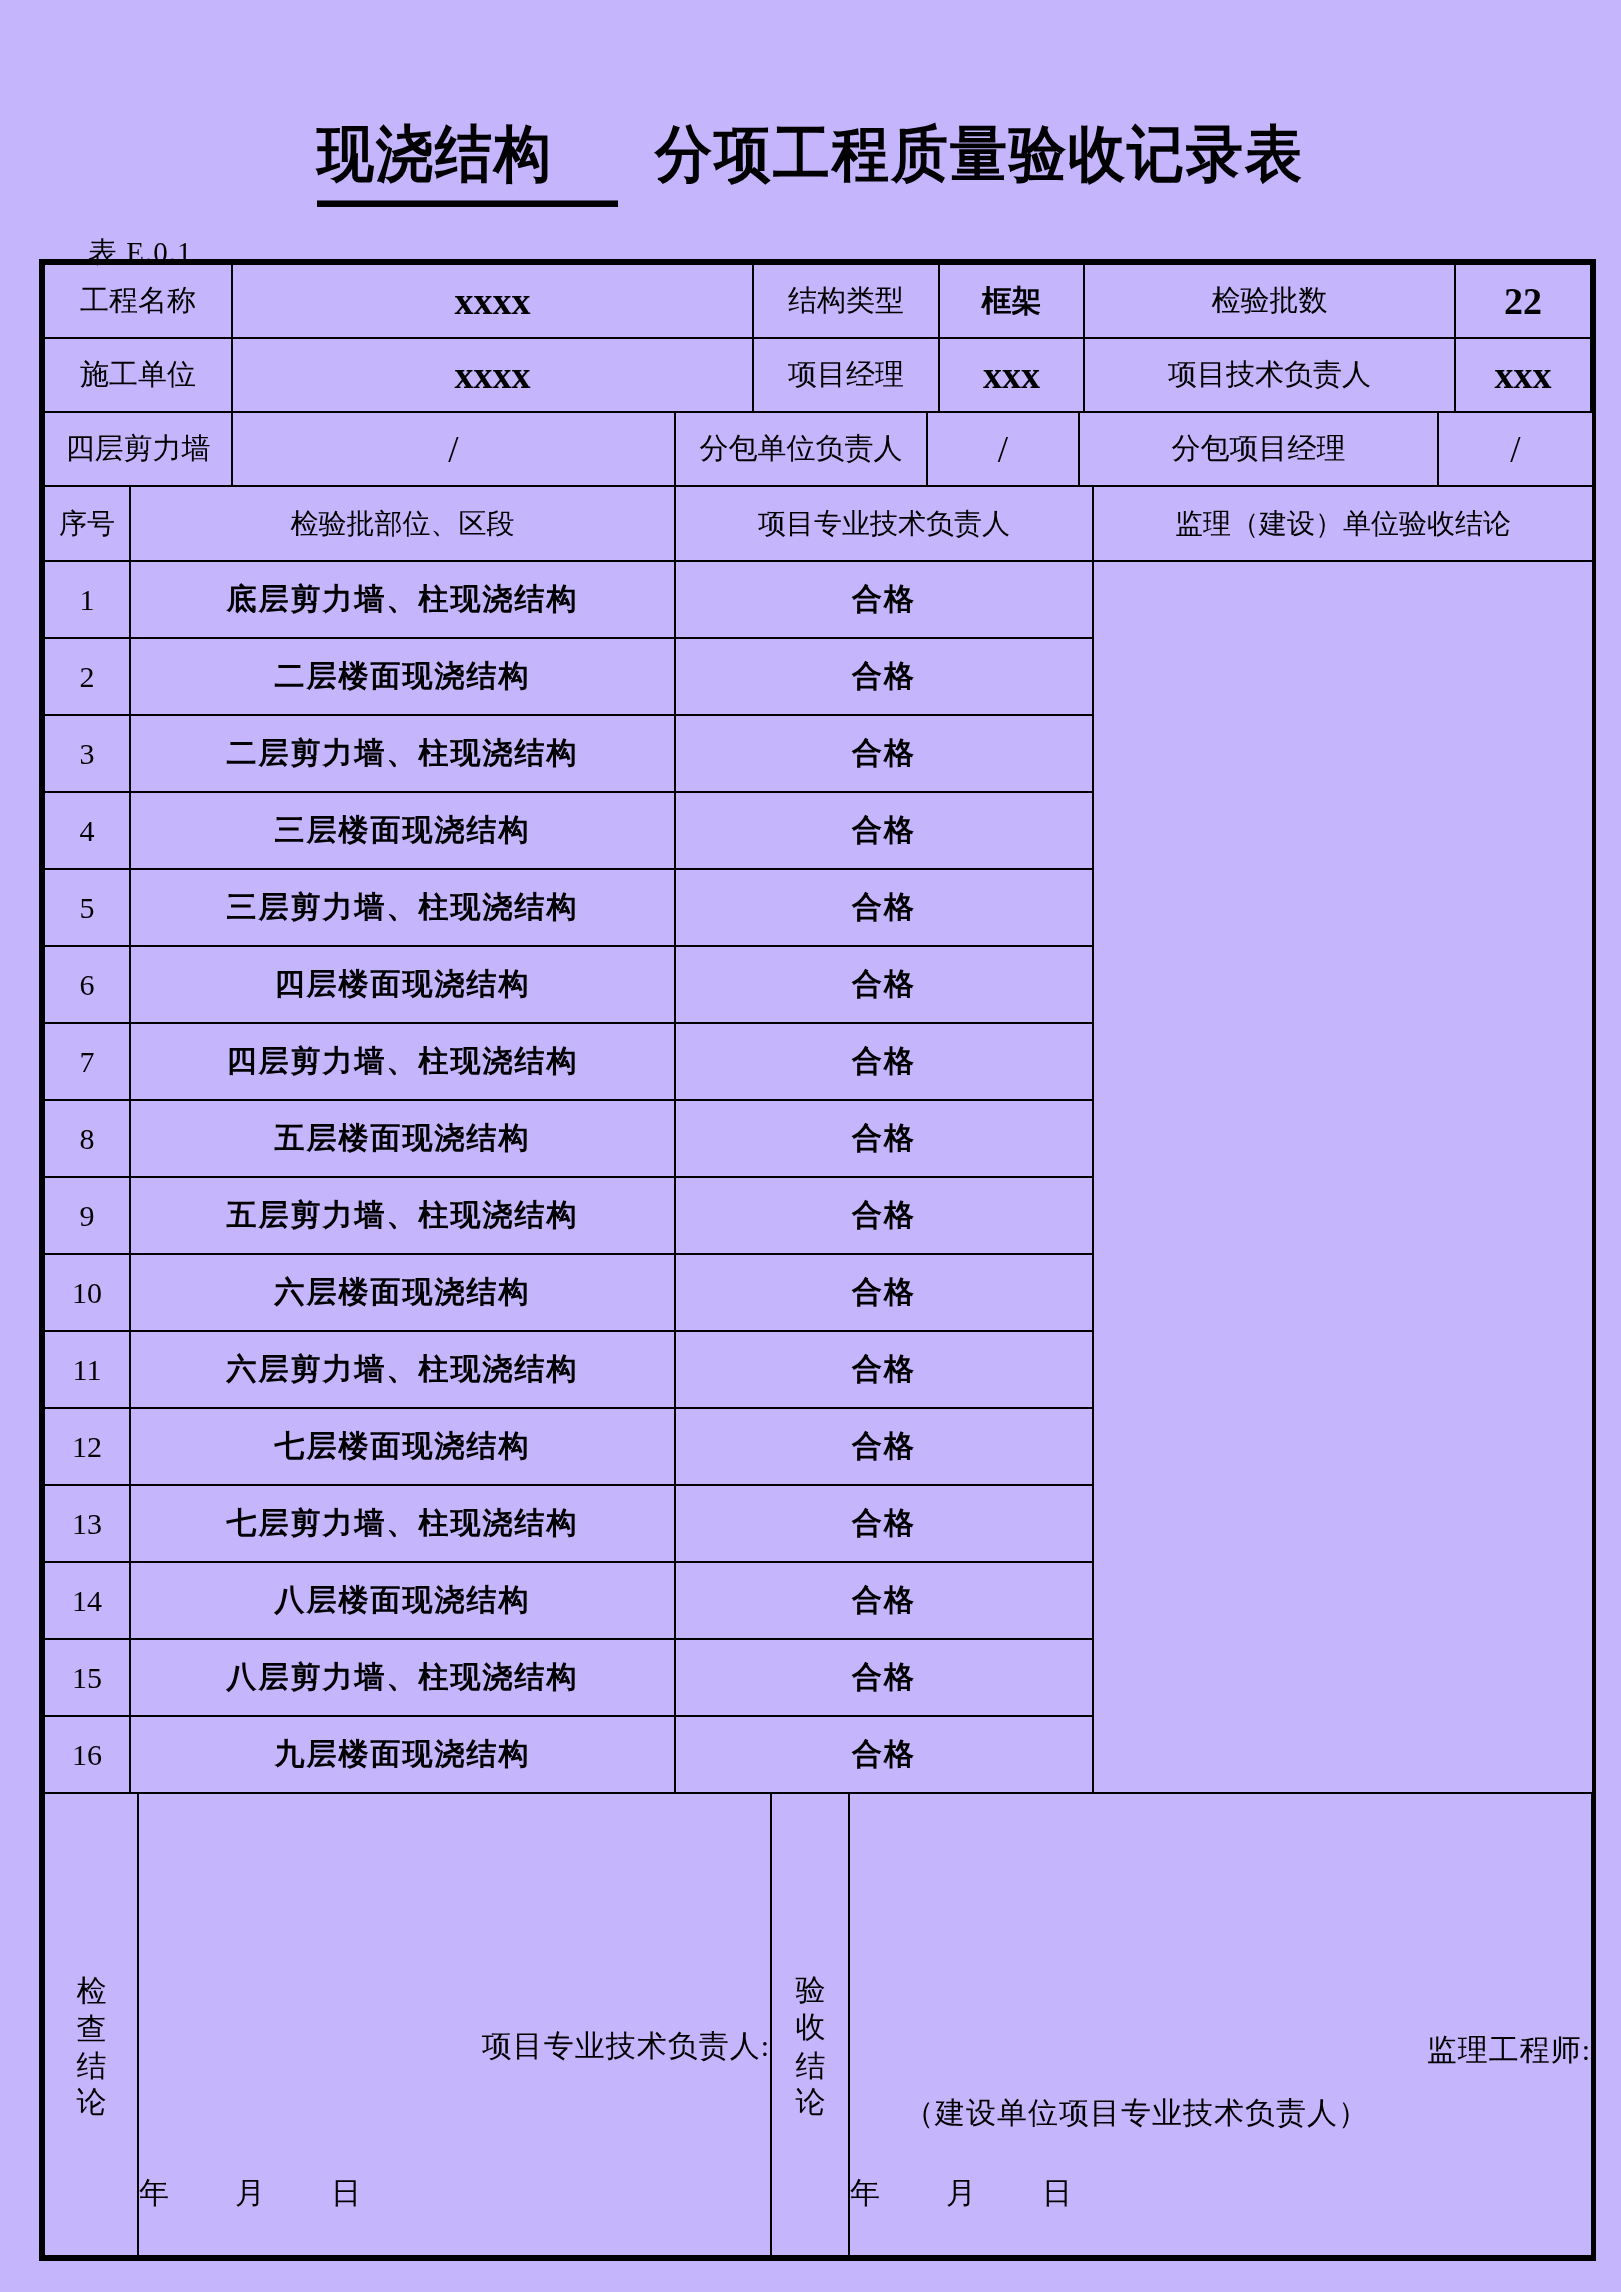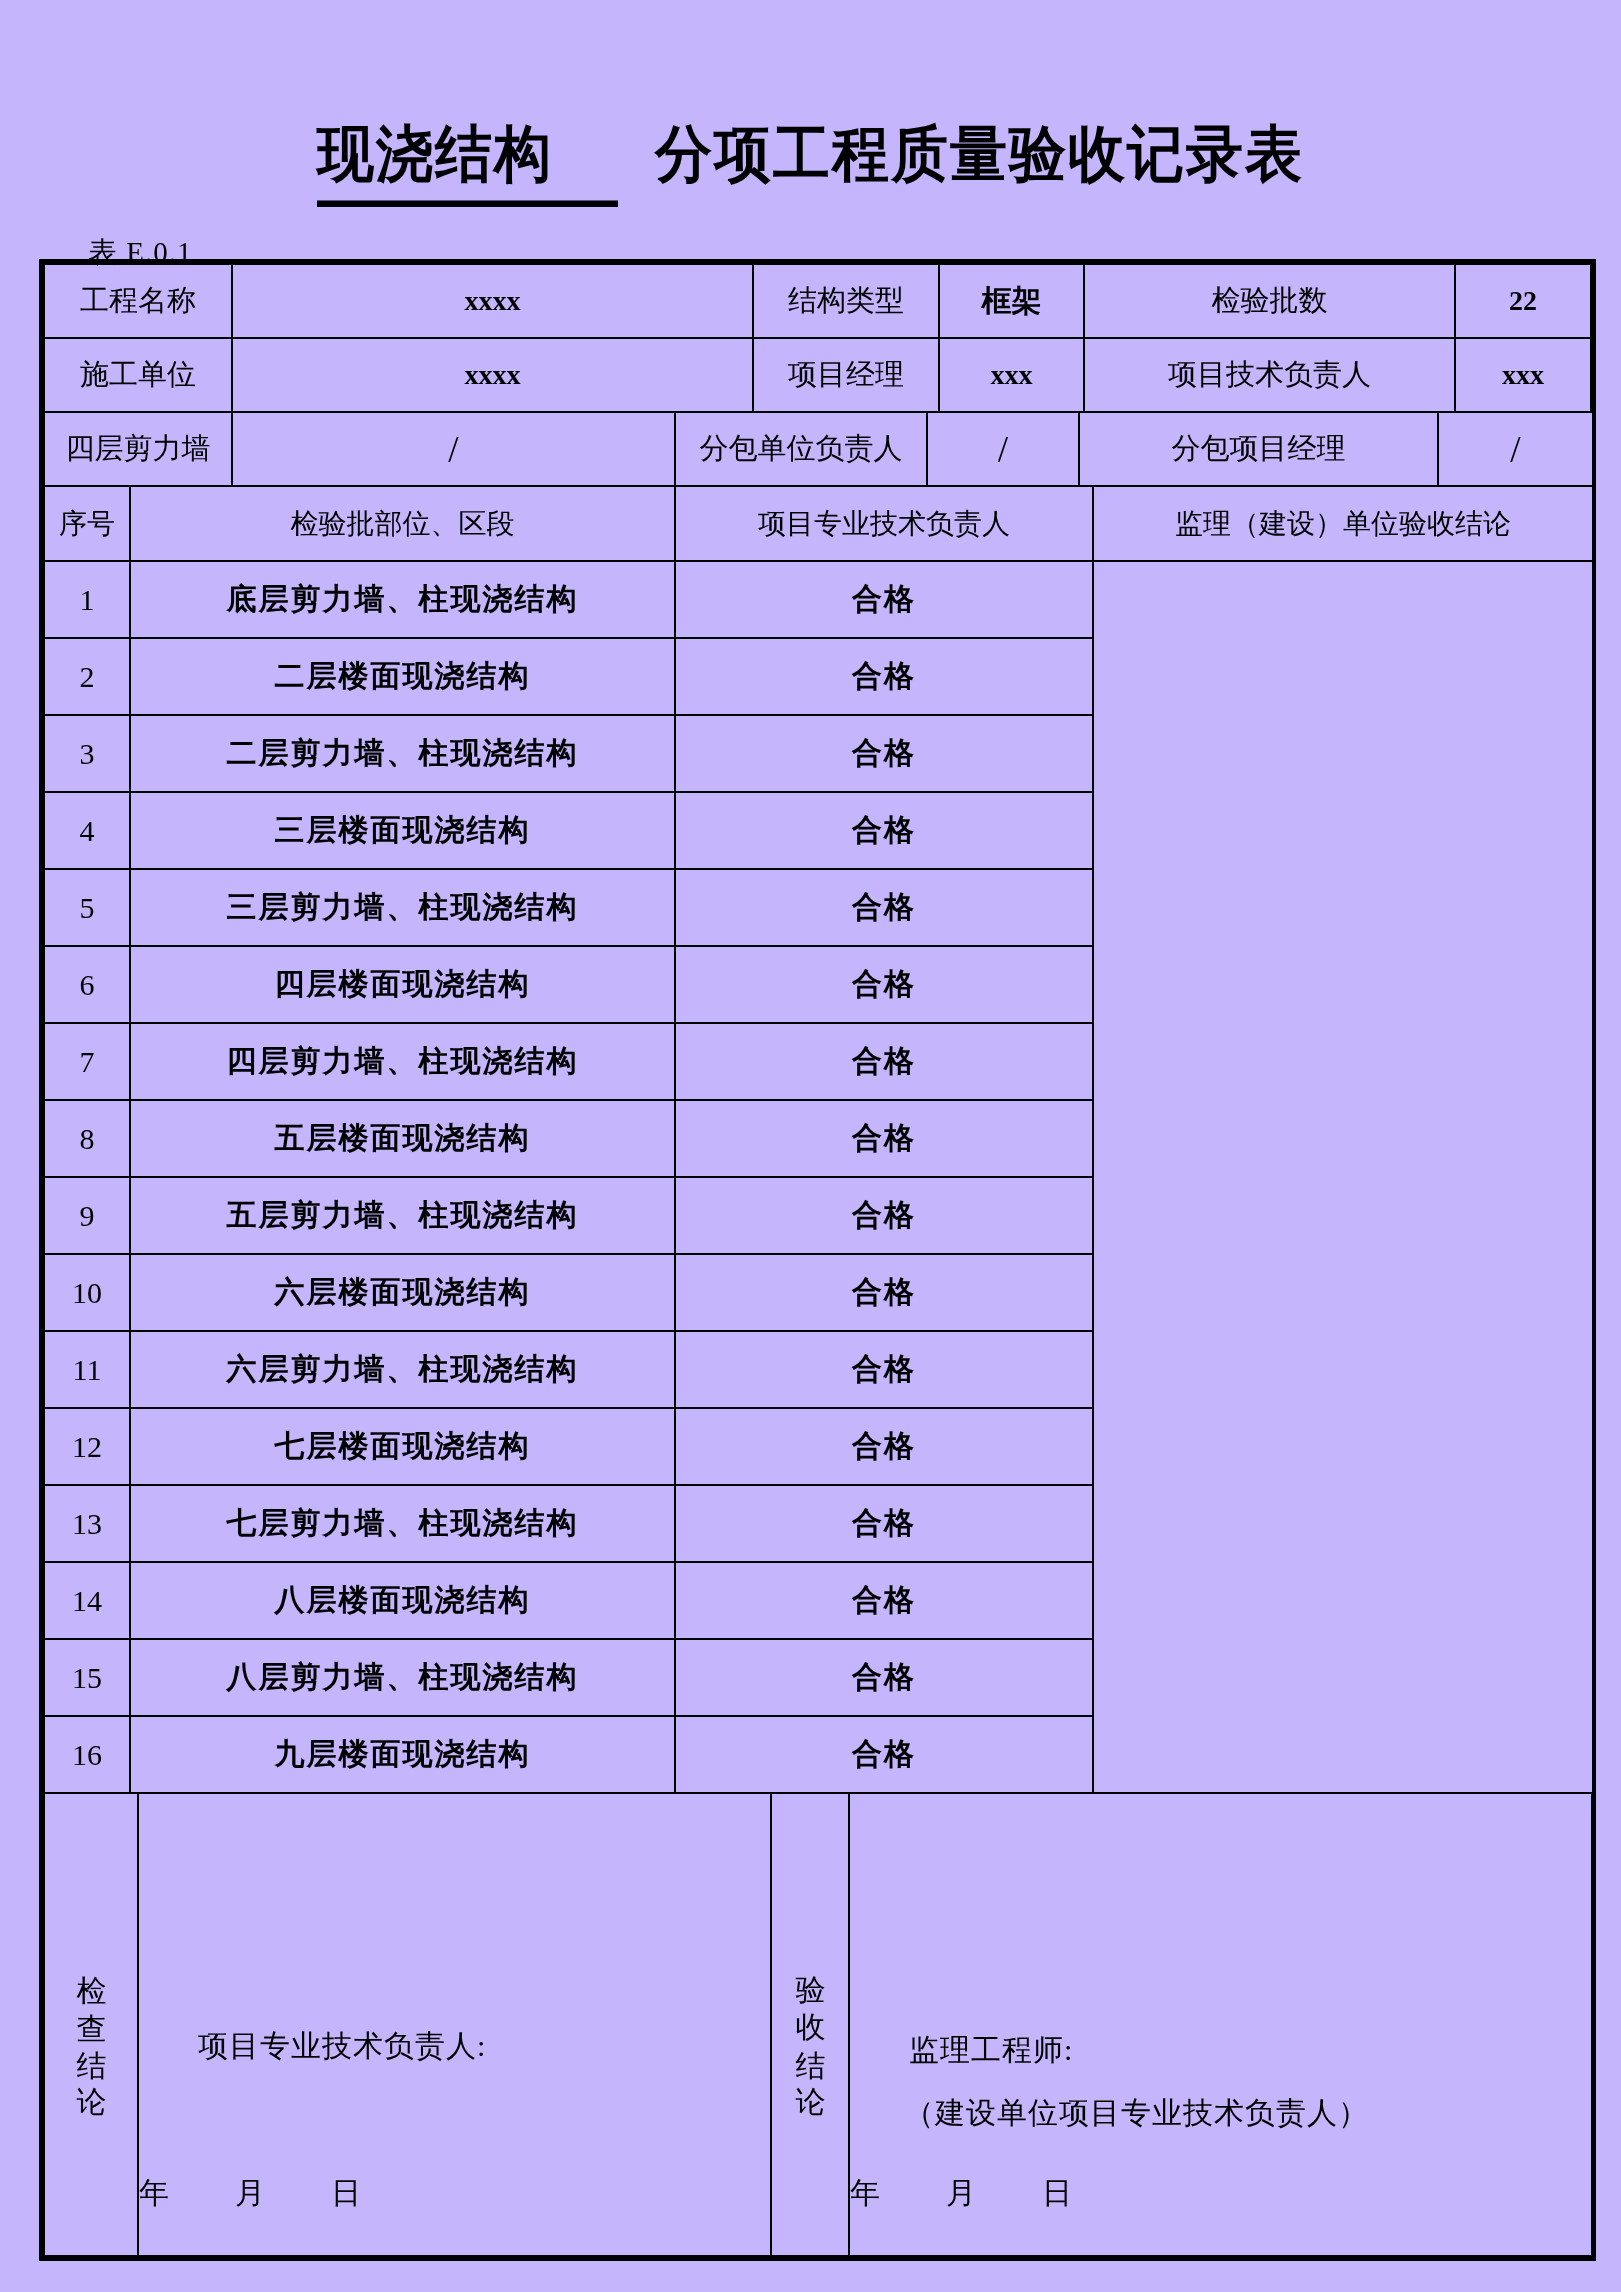--- a/index.html
+++ b/index.html
@@ -23,37 +23,37 @@
     font-size:29px;letter-spacing:1px;
   }
   
   .sheet{position:absolute;top:259px;left:39px;width:1549px;border:4.9px solid #000;}
   table{border-collapse:collapse;table-layout:fixed;width:1549px;}
   table + table{margin-top:-2px;}
   td,th{border:2px solid #000;padding:0;text-align:center;vertical-align:middle;
         font-weight:normal;overflow:hidden;}
   .info-t tr{height:74px;}
   .lab{font-size:29px;}
-  .val-b{font-size:28px;font-weight:700;font-family:"Liberation Serif","DejaVu Serif",serif;}
+  .val-b{font-size:38px;font-weight:700;font-family:"Liberation Serif","DejaVu Serif",serif;}
   .val-h{font-size:30px;font-weight:700;font-family:Liberation Serif, serif;}
   .val-slash{font-size:37px;font-weight:400;}
   
   .list-t .hrow{height:75px;}
   .list-t .hcell{font-size:28px;}
   .list-t tbody tr{height:77px;}
   .c-no{font-size:30px;}
   .c-loc,.c-res{font-size:30px;font-weight:700;letter-spacing:2px;}
   
   .bot-t tr{height:463px;}
   .vcell{font-size:30px;}
   .vcell span{writing-mode:vertical-lr;text-orientation:upright;letter-spacing:37px;
               display:inline-block;padding-top:9.8px;}
   .sign-cell{vertical-align:bottom;text-align:left;font-size:30px;}
   .sign-inner{display:flex;flex-direction:column;padding:0 0 41px 0;}
-  .signer-line{padding-left:59px;letter-spacing:1px;}
+  .signer-line{padding-left:59px;letter-spacing:1px;text-align:right;}
   .note-line{padding-left:54px;margin-top:21.6px;letter-spacing:1px;}
   .date-line{padding-right:29px;margin-top:106px;letter-spacing:2px;}
   .bot-t .accept .date-line{margin-top:39px;}
 </style>
 </head>
 <body>
 
 <div class="page">
 
   <h1 class="title"><span class="u">现浇结构</span><span class="tgap"></span><span>分项工程质量验收记录表</span></h1>

